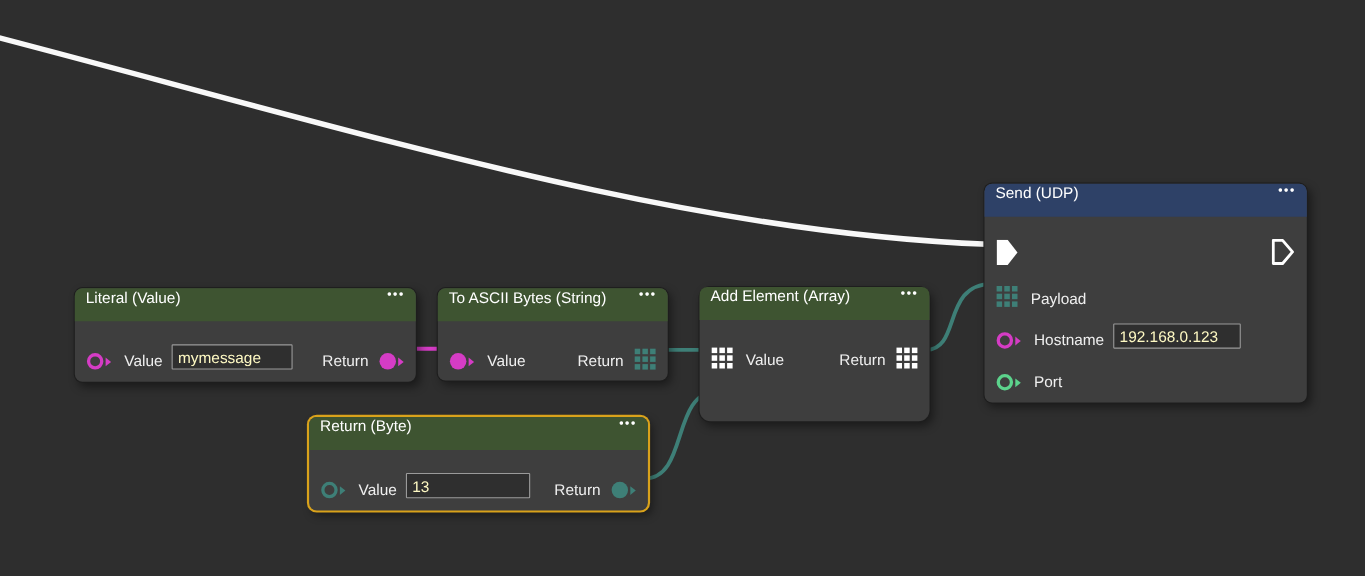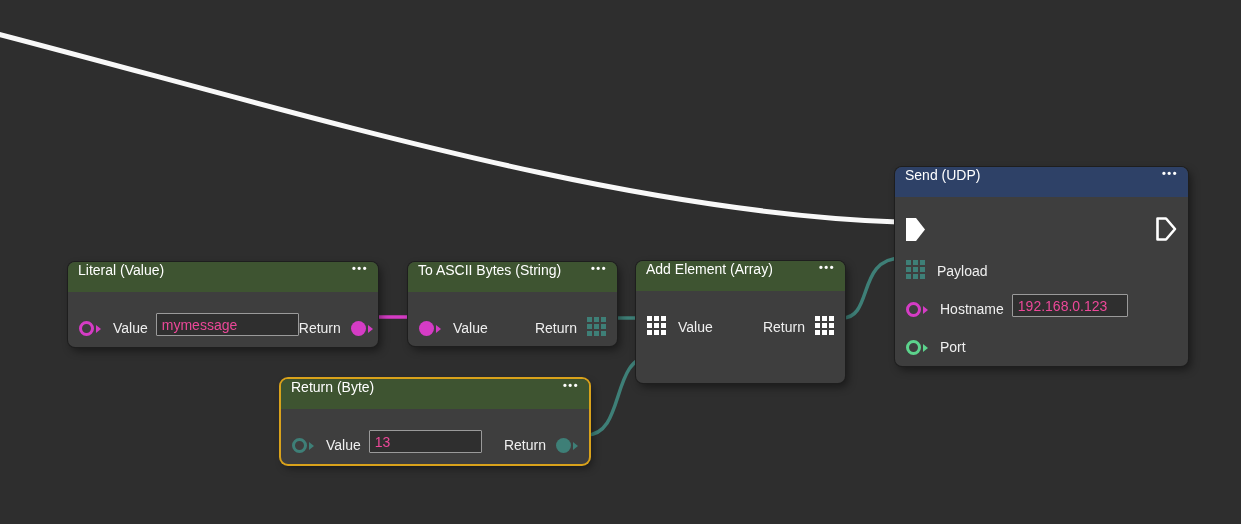--- a/index.html
+++ b/index.html
@@ -56,21 +56,21 @@
 
   .grid-icon { display:grid; grid-template-columns:repeat(3,5px); grid-template-rows:repeat(3,5px); gap:2px; }
   .grid-icon i { display:block; background:currentColor; }
   .grid-white { color:#fff; }
   .grid-teal  { color:var(--teal,#3e7f77); }
 
   .nb-input {
     margin-left:8px; height:23px; padding:0 5px;
     background:var(--input_bg,#2f2f2f);
     border:1px solid var(--input_border,#9a9a9a);
-    border-radius:1px; color:#ec4899; font-size:14px;
+    border-radius:1px; color:#fef9c3; font-size:14px;
     font-family:"Liberation Sans", sans-serif;
   }
   .exec-icon { display:block; }
 </style>
 </head>
 <body>
 
 <div id="canvas">
 
   <svg id="wires" width="1241" height="524">
@@ -86,32 +86,32 @@
       <span>Literal (Value)</span>
       <span class="menu-dots">•••</span>
     </div>
     <div class="node-body">
       <div class="row">
         <span class="pinwrap">
           <i class="pin-h magenta-bd"></i>
           <i class="arr magenta-ar"></i>
         </span>
         <span class="lbl">Value</span>
-        <input class="nb-input" style="width: 143px;" value="mymessage">
+        <input class="nb-input" style="width: 110px;" value="mymessage">
         <span class="spacer"></span>
         <span class="lbl-r">Return</span>
         <span class="pinwrap">
           <i class="pin-f magenta-bg"></i>
           <i class="arr magenta-ar"></i>
         </span>
       </div>
     </div>
   </div>
 
-  <div class="node" style="left:408px; top:262px; width:209px; height:84px;">
+  <div class="node" style="left:398px; top:262px; width:209px; height:84px;">
     <div class="node-header header-green">
       <span>To ASCII Bytes (String)</span>
       <span class="menu-dots">•••</span>
     </div>
     <div class="node-body">
       <div class="row">
         <span class="pinwrap">
           <i class="pin-f magenta-bg"></i>
           <i class="arr magenta-ar"></i>
         </span>
@@ -126,21 +126,21 @@
             <i></i>
             <i></i>
             <i></i>
             <i></i>
             <i></i>
           </span>
       </div>
     </div>
   </div>
 
-  <div class="node" style="left:636px; top:261px; width:209px; height:122px;">
+  <div class="node" style="left:636px; top:261px; width:209px; height:122px;border-radius:10px;">
     <div class="node-header header-green">
       <span>Add Element (Array)</span>
       <span class="menu-dots">•••</span>
     </div>
     <div class="node-body">
       <div class="row">
         <span class="grid-icon grid-white">
             <i></i>
             <i></i>
             <i></i>

